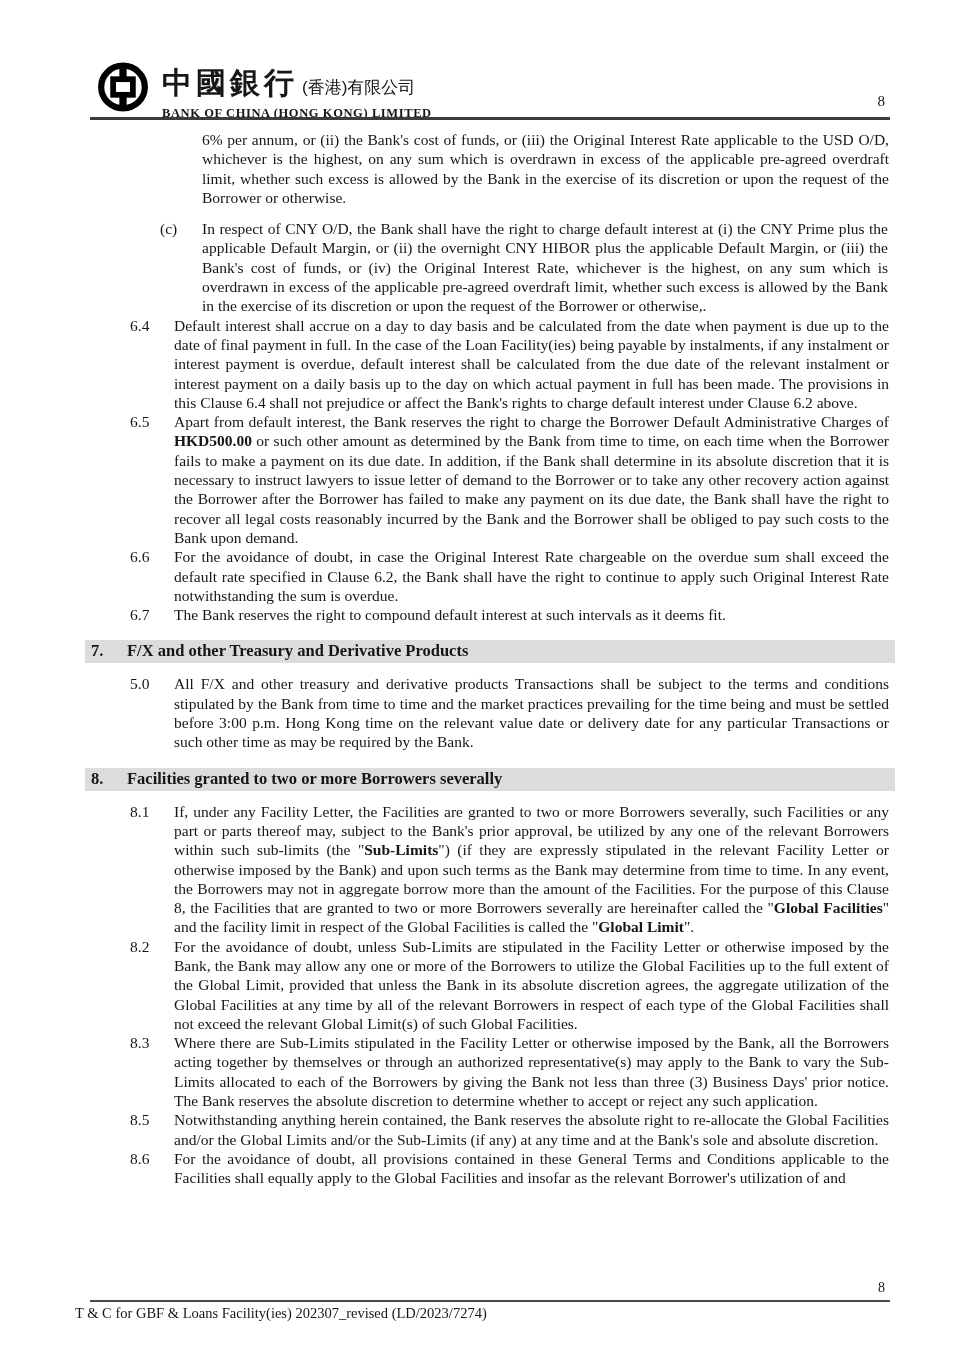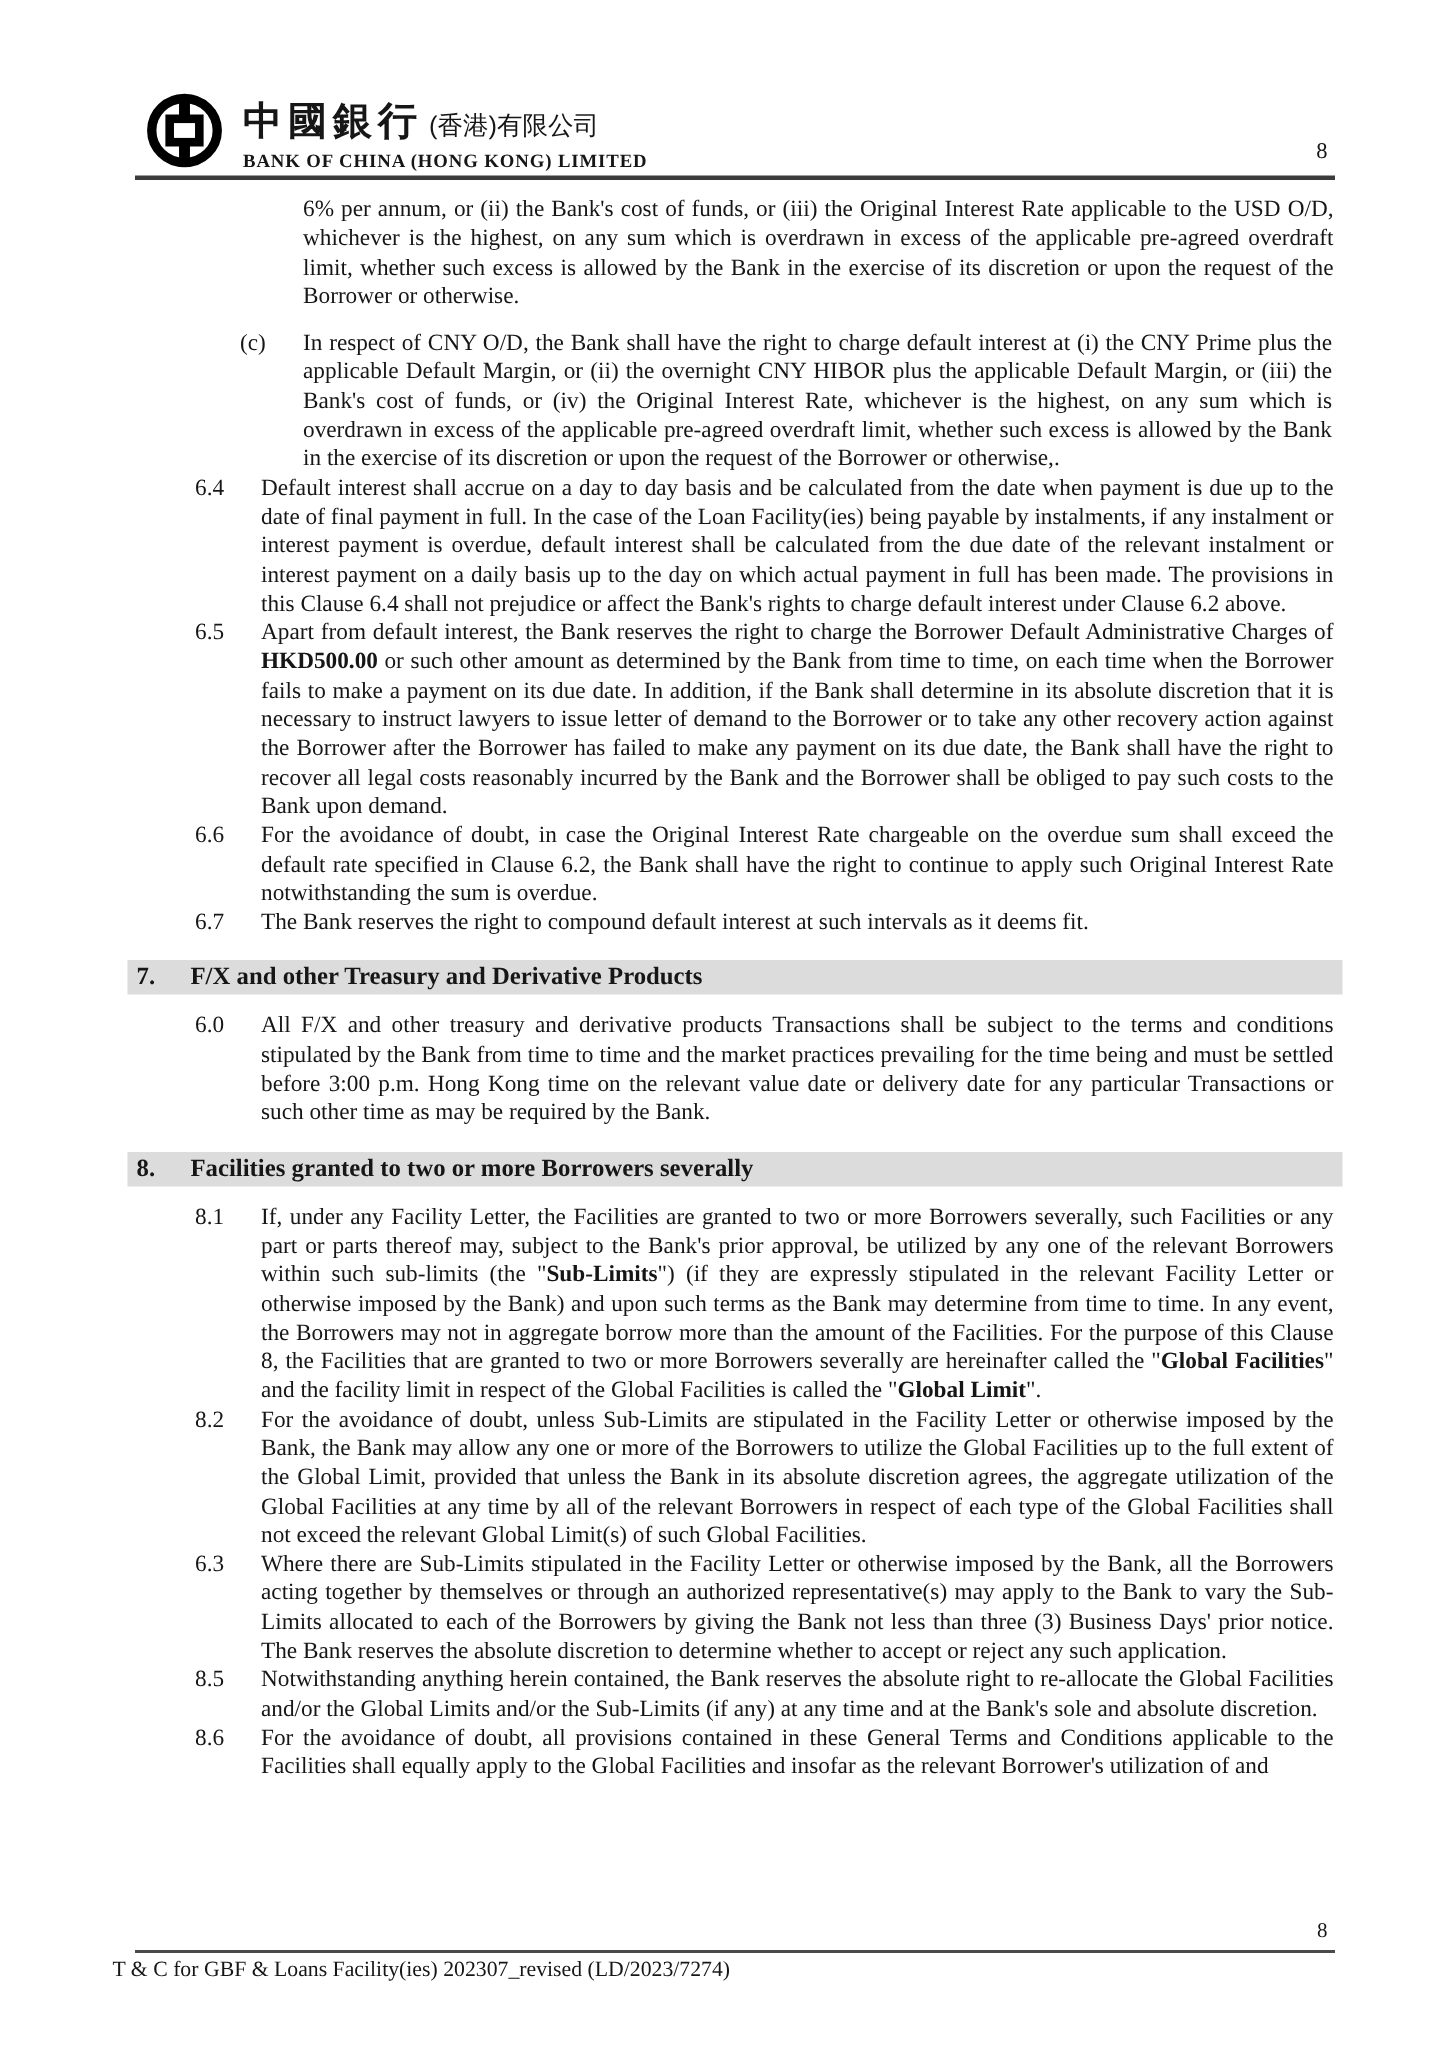--- a/index.html
+++ b/index.html
@@ -9,21 +9,21 @@
     background:#ffffff;
     font-family:"Liberation Serif", serif;
     color:#161616;
     overflow:hidden;
   }
   
   .header { position:absolute; top:62px; left:97px; display:flex; align-items:flex-start; }
   .emblem { width:52px; height:50px; margin-right:13px; }
   .bank-names { padding-top:1px; }
   .cn-line { white-space:nowrap; }
-  .cn-big { font-size:26px; font-weight:bold; font-family:Liberation Sans, sans-serif; letter-spacing:4px;text-align:center; }
+  .cn-big { font-size:30px; font-weight:bold; font-family:Liberation Sans, sans-serif; letter-spacing:4px;text-align:center; }
   .cn-small { font-size:17px; font-family:Liberation Sans, sans-serif;margin-top:44px; }
   .en-name { font-size:12.5px; font-weight:bold; letter-spacing:0.6px; margin-top:2px; }
   .page-num-top { position:absolute; top:93px; right:80px; font-size:15px; }
   .header-rule { position:absolute; top:117px; left:90px; width:800px; height:3px; background:#3c3c3c; }
   
   .content {
     position:absolute; top:130px; left:85px; width:810px;
     font-size:15.5px; line-height:19.3px; text-align:justify;
   }
   .para-cont { margin:0 6px 12px 117px; }
@@ -94,39 +94,39 @@
       <span class="num">6.7</span>
       <span class="ctext"><span>The Bank reserves the right to compound default interest at such intervals as it deems fit.</span></span>
     </div>
 
     <div class="section-bar">
       <span class="snum">7.</span>
       <span>F/X and other Treasury and Derivative Products</span>
     </div>
 
     <div class="clause">
-      <span class="num">6.0</span>
+      <span class="num">5.0</span>
       <span class="ctext"><span>All F/X and other treasury and derivative products Transactions shall be subject to the terms and conditions stipulated by the Bank from time to time and the market practices prevailing for the time being and must be settled before 3:00 p.m. Hong Kong time on the relevant value date or delivery date for any particular Transactions or such other time as may be required by the Bank.</span></span>
     </div>
 
     <div class="section-bar">
       <span class="snum">8.</span>
       <span>Facilities granted to two or more Borrowers severally</span>
     </div>
 
     <div class="clause">
       <span class="num">8.1</span>
       <span class="ctext"><span>If, under any Facility Letter, the Facilities are granted to two or more Borrowers severally, such Facilities or any part or parts thereof may, subject to the Bank's prior approval, be utilized by any one of the relevant Borrowers within such sub-limits (the "</span><b>Sub-Limits</b><span>") (if they are expressly stipulated in the relevant Facility Letter or otherwise imposed by the Bank) and upon such terms as the Bank may determine from time to time.  In any event, the Borrowers may not in aggregate borrow more than the amount of the Facilities.  For the purpose of this Clause 8, the Facilities that are granted to two or more Borrowers severally are hereinafter called the "</span><b>Global Facilities</b><span>" and the facility limit in respect of the Global Facilities is called the "</span><b>Global Limit</b><span>".</span></span>
     </div>
     <div class="clause">
       <span class="num">8.2</span>
       <span class="ctext"><span>For the avoidance of doubt, unless Sub-Limits are stipulated in the Facility Letter or otherwise imposed by the Bank, the Bank may allow any one or more of the Borrowers to utilize the Global Facilities up to the full extent of the Global Limit, provided that unless the Bank in its absolute discretion agrees, the aggregate utilization of the Global Facilities at any time by all of the relevant Borrowers in respect of each type of the Global Facilities shall not exceed the relevant Global Limit(s) of such Global Facilities.</span></span>
     </div>
     <div class="clause">
-      <span class="num">6.3</span>
+      <span class="num">8.3</span>
       <span class="ctext"><span>Where there are Sub-Limits stipulated in the Facility Letter or otherwise imposed by the Bank, all the Borrowers acting together by themselves or through an authorized representative(s) may apply to the Bank to vary the Sub-Limits allocated to each of the Borrowers by giving the Bank not less than three (3) Business Days' prior notice. The Bank reserves the absolute discretion to determine whether to accept or reject any such application.</span></span>
     </div>
     <div class="clause">
       <span class="num">8.5</span>
       <span class="ctext"><span>Notwithstanding anything herein contained, the Bank reserves the absolute right to re-allocate the Global Facilities and/or the Global Limits and/or the Sub-Limits (if any) at any time and at the Bank's sole and absolute discretion.</span></span>
     </div>
     <div class="clause">
       <span class="num">8.6</span>
       <span class="ctext"><span>For the avoidance of doubt, all provisions contained in these General Terms and Conditions applicable to the Facilities shall equally apply to the Global Facilities and insofar as the relevant Borrower's utilization of and</span></span>
     </div>

